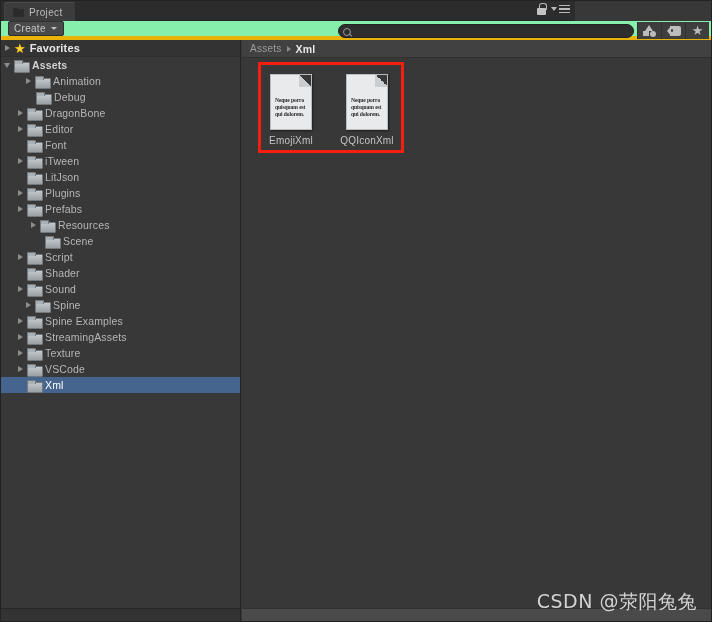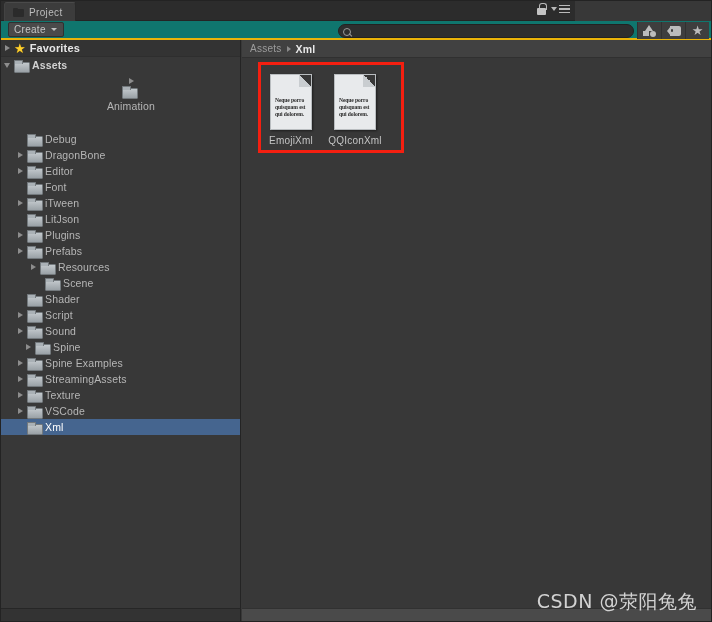--- a/index.html
+++ b/index.html
@@ -121,22 +121,22 @@
     display: block;
     width: 11px; height: 1.5px;
     background: #b9b9b9;
   }
 
   
   .toolbar {
     position: absolute;
     left: 0; top: 20px;
     width: 710px; height: 19px;
-    background: #0f766e;
-    border-bottom: 2px solid #eab308;
+    background: #86efac;
+    border-bottom: 4px solid #eab308;
     display: flex;
     align-items: center;
   }
   .create-btn {
     margin-left: 7px;
     height: 15px;
     padding: 0 6px 0 5px;
     display: flex;
     align-items: center;
     gap: 5px;
@@ -407,21 +407,21 @@
     border-top: 3px solid transparent;
     border-bottom: 3px solid transparent;
     border-left: 4px solid #8a8a8a;
   }
 
   .asset-grid {
     position: relative;
     padding: 16px 0 0 17px;
     display: flex;
     flex-wrap: wrap;
-    gap: 10px 0;
+    gap: 10px 12px;
   }
   .asset-item {
     width: 64px;
     display: flex;
     flex-direction: column;
     align-items: center;
   }
   .doc-thumb {
     position: relative;
     width: 42px;
@@ -565,26 +565,26 @@
       <span class="tw-star">★</span>
       <span class="tw-label">Favorites</span>
     </div>
 
     <div id="tree-list">
         <div class="tree-row root" style="padding-left: 0px;">
           <span class="tw-arrow down"></span>
           <span class="tw-folder"></span>
           <span class="tw-label">Assets</span>
         </div>
-        <div class="tree-row" style="padding-left: 21px; flex-direction: column;">
+        <div class="tree-row" style="padding-left: 21px;">
           <span class="tw-arrow right"></span>
           <span class="tw-folder"></span>
           <span class="tw-label">Animation</span>
         </div>
-        <div class="tree-row" style="padding-left: 13px; margin-top: 42px;">
+        <div class="tree-row" style="padding-left: 22px;">
           <span class="tw-arrow"></span>
           <span class="tw-folder"></span>
           <span class="tw-label">Debug</span>
         </div>
         <div class="tree-row" style="padding-left: 13px;">
           <span class="tw-arrow right"></span>
           <span class="tw-folder"></span>
           <span class="tw-label">DragonBone</span>
         </div>
         <div class="tree-row" style="padding-left: 13px;">
@@ -621,28 +621,28 @@
           <span class="tw-arrow right"></span>
           <span class="tw-folder"></span>
           <span class="tw-label">Resources</span>
         </div>
         <div class="tree-row" style="padding-left: 31px;">
           <span class="tw-arrow"></span>
           <span class="tw-folder"></span>
           <span class="tw-label">Scene</span>
         </div>
         <div class="tree-row" style="padding-left: 13px;">
+          <span class="tw-arrow right"></span>
+          <span class="tw-folder"></span>
+          <span class="tw-label">Script</span>
+        </div>
+        <div class="tree-row" style="padding-left: 13px;">
           <span class="tw-arrow"></span>
           <span class="tw-folder"></span>
           <span class="tw-label">Shader</span>
-        </div>
-        <div class="tree-row" style="padding-left: 13px;">
-          <span class="tw-arrow right"></span>
-          <span class="tw-folder"></span>
-          <span class="tw-label">Script</span>
         </div>
         <div class="tree-row" style="padding-left: 13px;">
           <span class="tw-arrow right"></span>
           <span class="tw-folder"></span>
           <span class="tw-label">Sound</span>
         </div>
         <div class="tree-row" style="padding-left: 21px;">
           <span class="tw-arrow right"></span>
           <span class="tw-folder"></span>
           <span class="tw-label">Spine</span>

